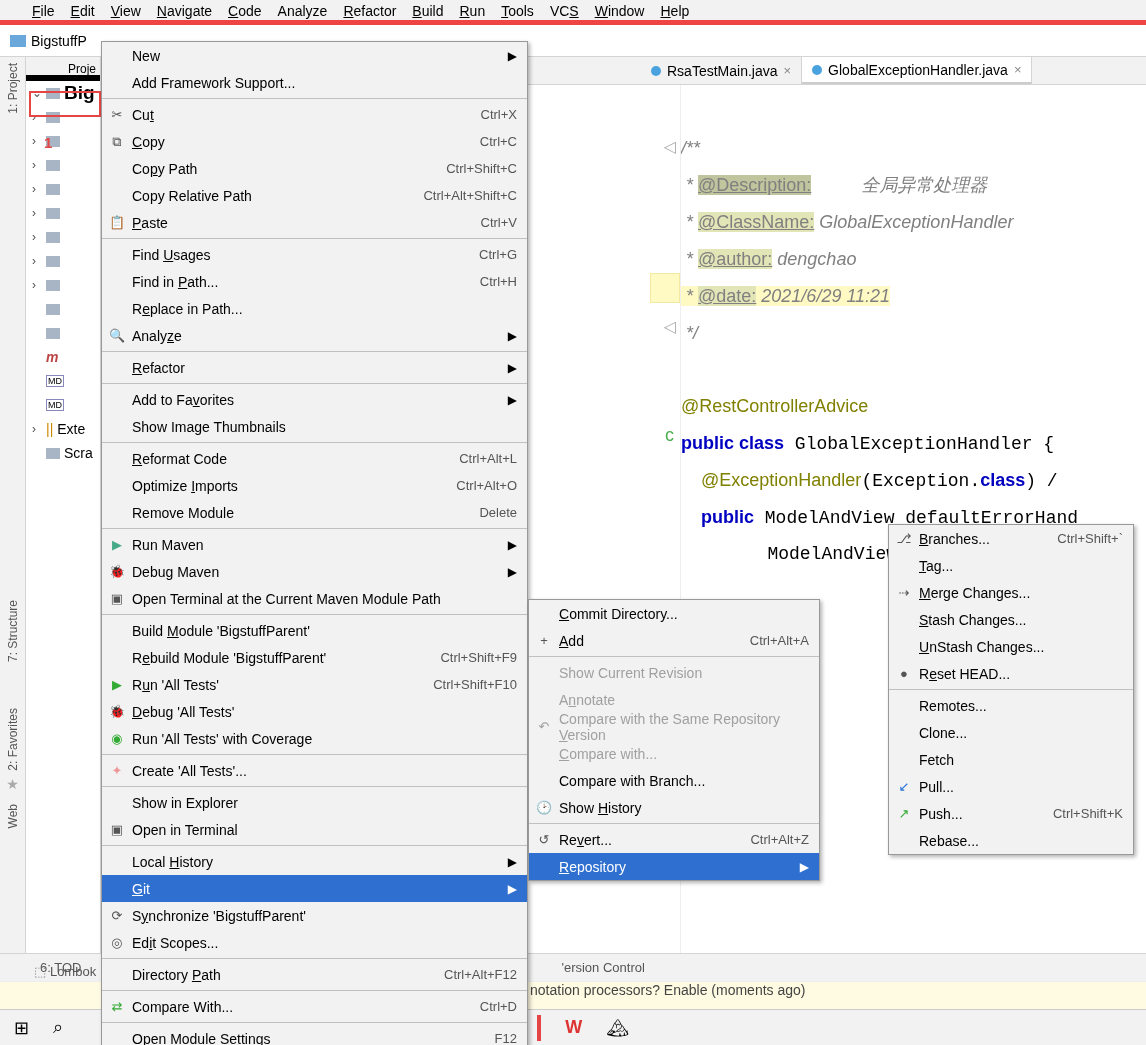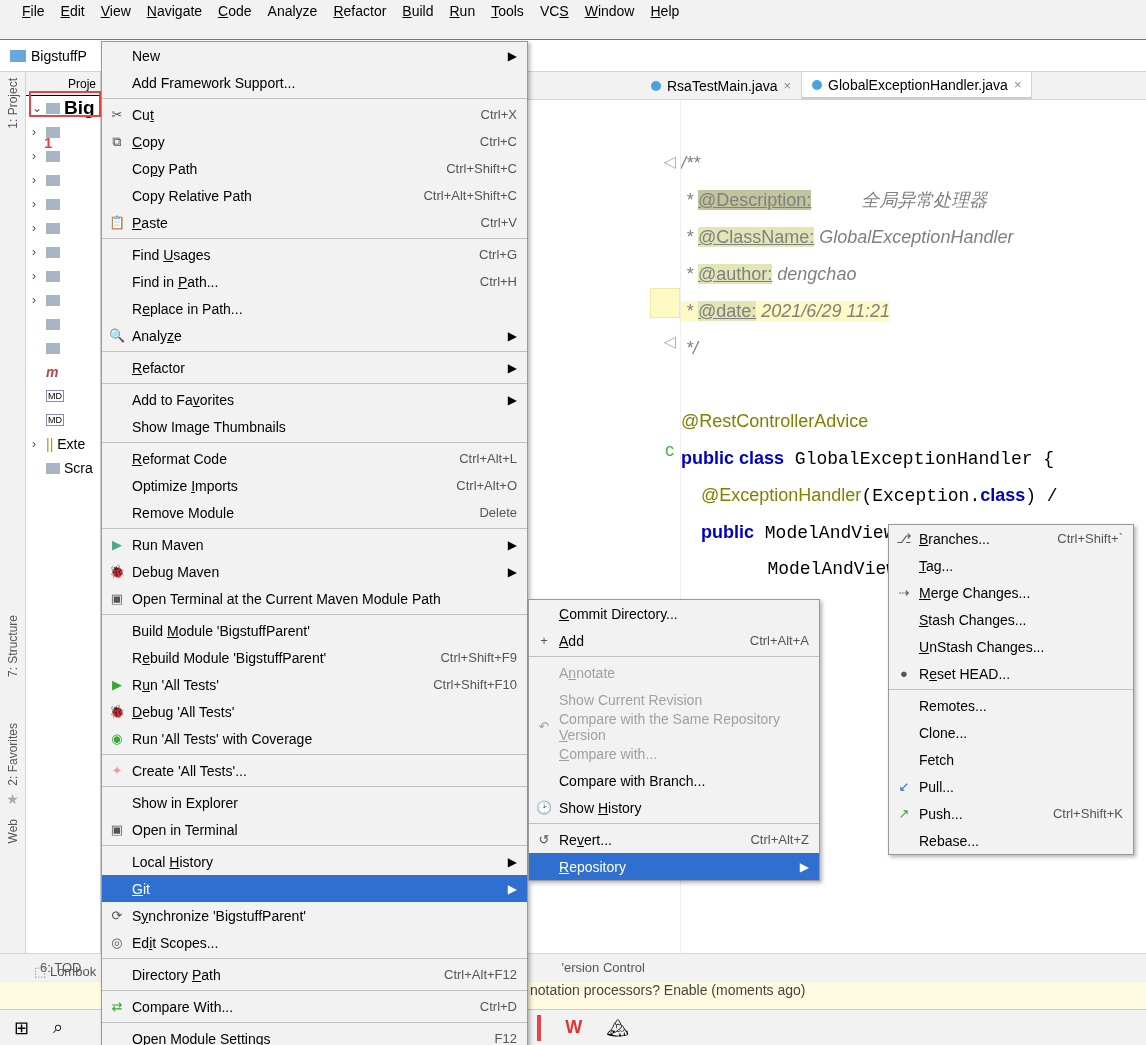--- a/index.html
+++ b/index.html
@@ -1,28 +1,28 @@
 <!DOCTYPE html>
 <html><head>
 <meta charset="utf-8">
 <style>
   * { box-sizing: border-box; margin: 0; padding: 0; font-family: "Segoe UI", Arial, sans-serif; }
   body { width: 1146px; height: 1045px; background: #fff; overflow: hidden; font-size: 14px; position: relative; }
-  .menubar { display: flex; height: 40px; background: #f2f2f2; border-bottom: 1px solid #ef4444; padding-left: 14px; }
+  .menubar { display: flex; height: 25px; background: #f2f2f2; border-bottom: 5px solid #ef4444; padding-left: 24px; }
   .menubar span { padding: 3px 8px; color: #000; cursor: default; }
   .menubar span u { text-decoration: underline; }
   .breadcrumb { height: 32px; background: #fff; border-bottom: 1px solid #d4d4d4; padding-left: 10px; display: flex; align-items: center; }
   .breadcrumb .folder-icon { width: 16px; height: 12px; background: #6aa8dc; margin-right: 5px; }
   .main { position: relative; display: flex; height: calc(100% - 25px - 32px - 28px - 28px - 36px); }
   .left-tools { width: 26px; background: #f2f2f2; border-right: 1px solid #d4d4d4; display: flex; flex-direction: column; align-items: center; }
   .left-tools .vlabel { writing-mode: vertical-rl; transform: rotate(180deg); font-size: 12px; color: #555; margin-top: 6px; }
   .left-tools .spacer { flex: 1; }
   .left-tools .star { color: #aaa; font-size: 14px; margin: 6px 0; }
   .project-tree { width: 75px; background: #fff; border-right: 1px solid #d4d4d4; position: relative; overflow: hidden; }
-  .project-tree .tab-header { height: 24px; background: #f2f2f2; border-bottom: 1px solid #000000; font-size: 12px; padding-left: 42px; line-height: 24px; }
+  .project-tree .tab-header { height: 24px; background: #f2f2f2; border-bottom: 6px solid #000000; font-size: 12px; padding-left: 42px; line-height: 24px; }
   .tree-rows .row { display: flex; align-items: center; height: 24px; padding-left: 6px; gap: 4px; }
   .tree-rows .row .chev { width: 10px; font-size: 12px; color: #555; }
   .tree-rows .row .folder { width: 14px; height: 11px; background: #a7b5c4; }
   .tree-rows .row.selected { background: #fff; }
   .tree-rows .row .big-label { font-weight: bold; color: #000; font-size: 19px; }
   .red-box { border: 2px solid #e64545; position: absolute; pointer-events: none; }
   .red-text { color: #e64545; font-size: 15px; font-weight: bold; position: absolute; }
   .editor-area { flex: 1; display: flex; flex-direction: column; min-width: 0; }
   .tabs { display: flex; height: 28px; background: #f2f2f2; border-bottom: 1px solid #d4d4d4; padding-left: 540px; }
   .tab { display: flex; align-items: center; padding: 0 10px; gap: 6px; border-right: 1px solid #d4d4d4; font-size: 14px; }
@@ -414,25 +414,25 @@
       <span class="label"><u>C</u>ommit Directory...</span>
     </div>
     <div class="item">
       <span class="icon">+</span>
       <span class="label"><u>A</u>dd</span>
       <span class="shortcut">Ctrl+Alt+A</span>
     </div>
     <div class="sep"></div>
     <div class="item disabled">
       <span class="icon"></span>
+      <span class="label">Show Current Revision</span>
+    </div>
+    <div class="item disabled">
+      <span class="icon"></span>
       <span class="label">A<u>n</u>notate</span>
-    </div>
-    <div class="item disabled">
-      <span class="icon"></span>
-      <span class="label">Show Current Revision</span>
     </div>
     <div class="item disabled">
       <span class="icon">↶</span>
       <span class="label">Compare with the Same Repository <u>V</u>ersion</span>
     </div>
     <div class="item disabled">
       <span class="icon"></span>
       <span class="label"><u>C</u>ompare with...</span>
     </div>
     <div class="item">

